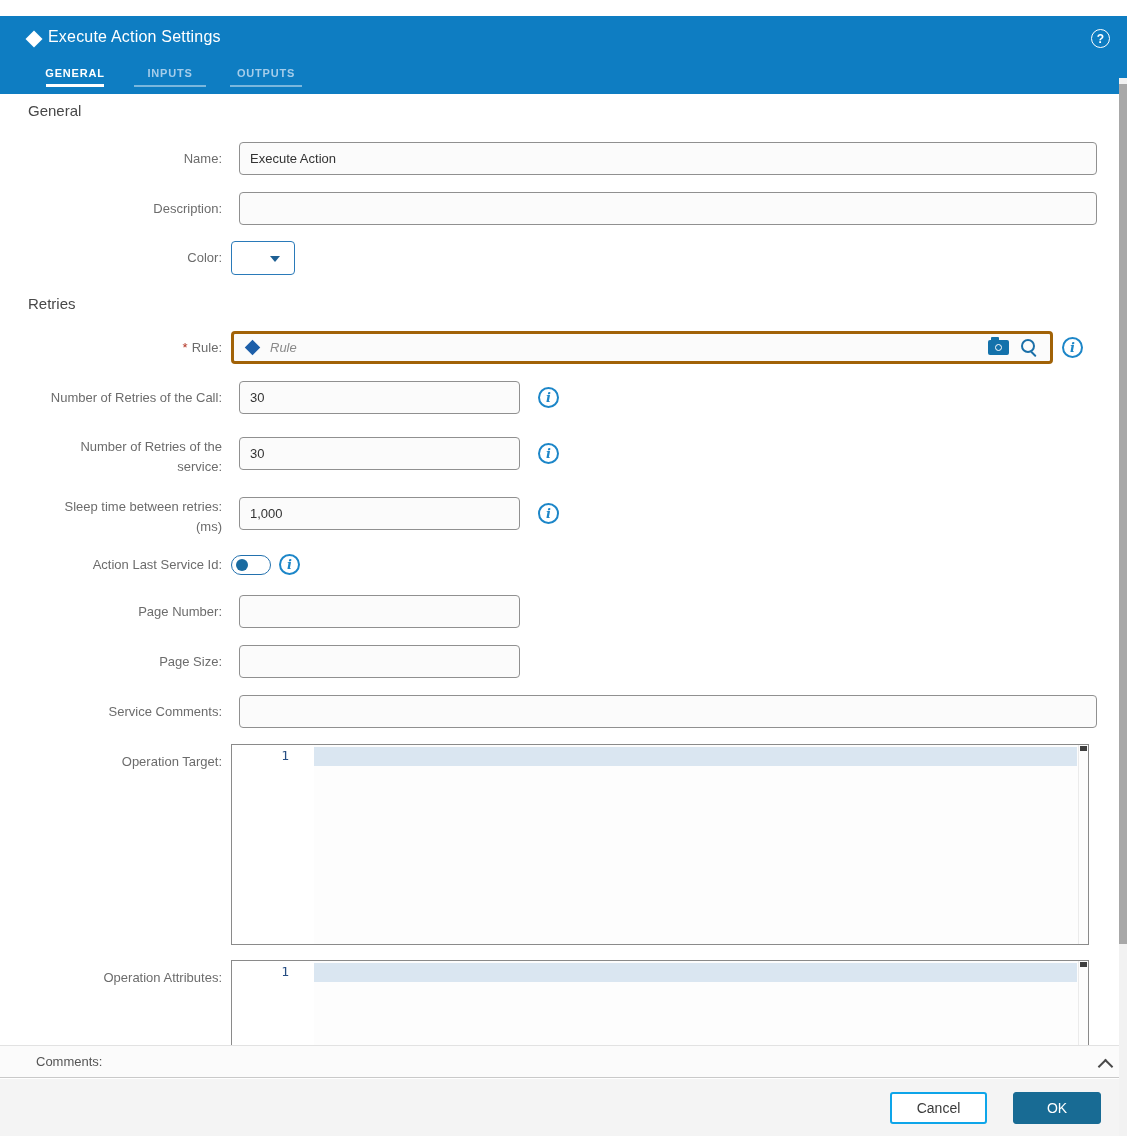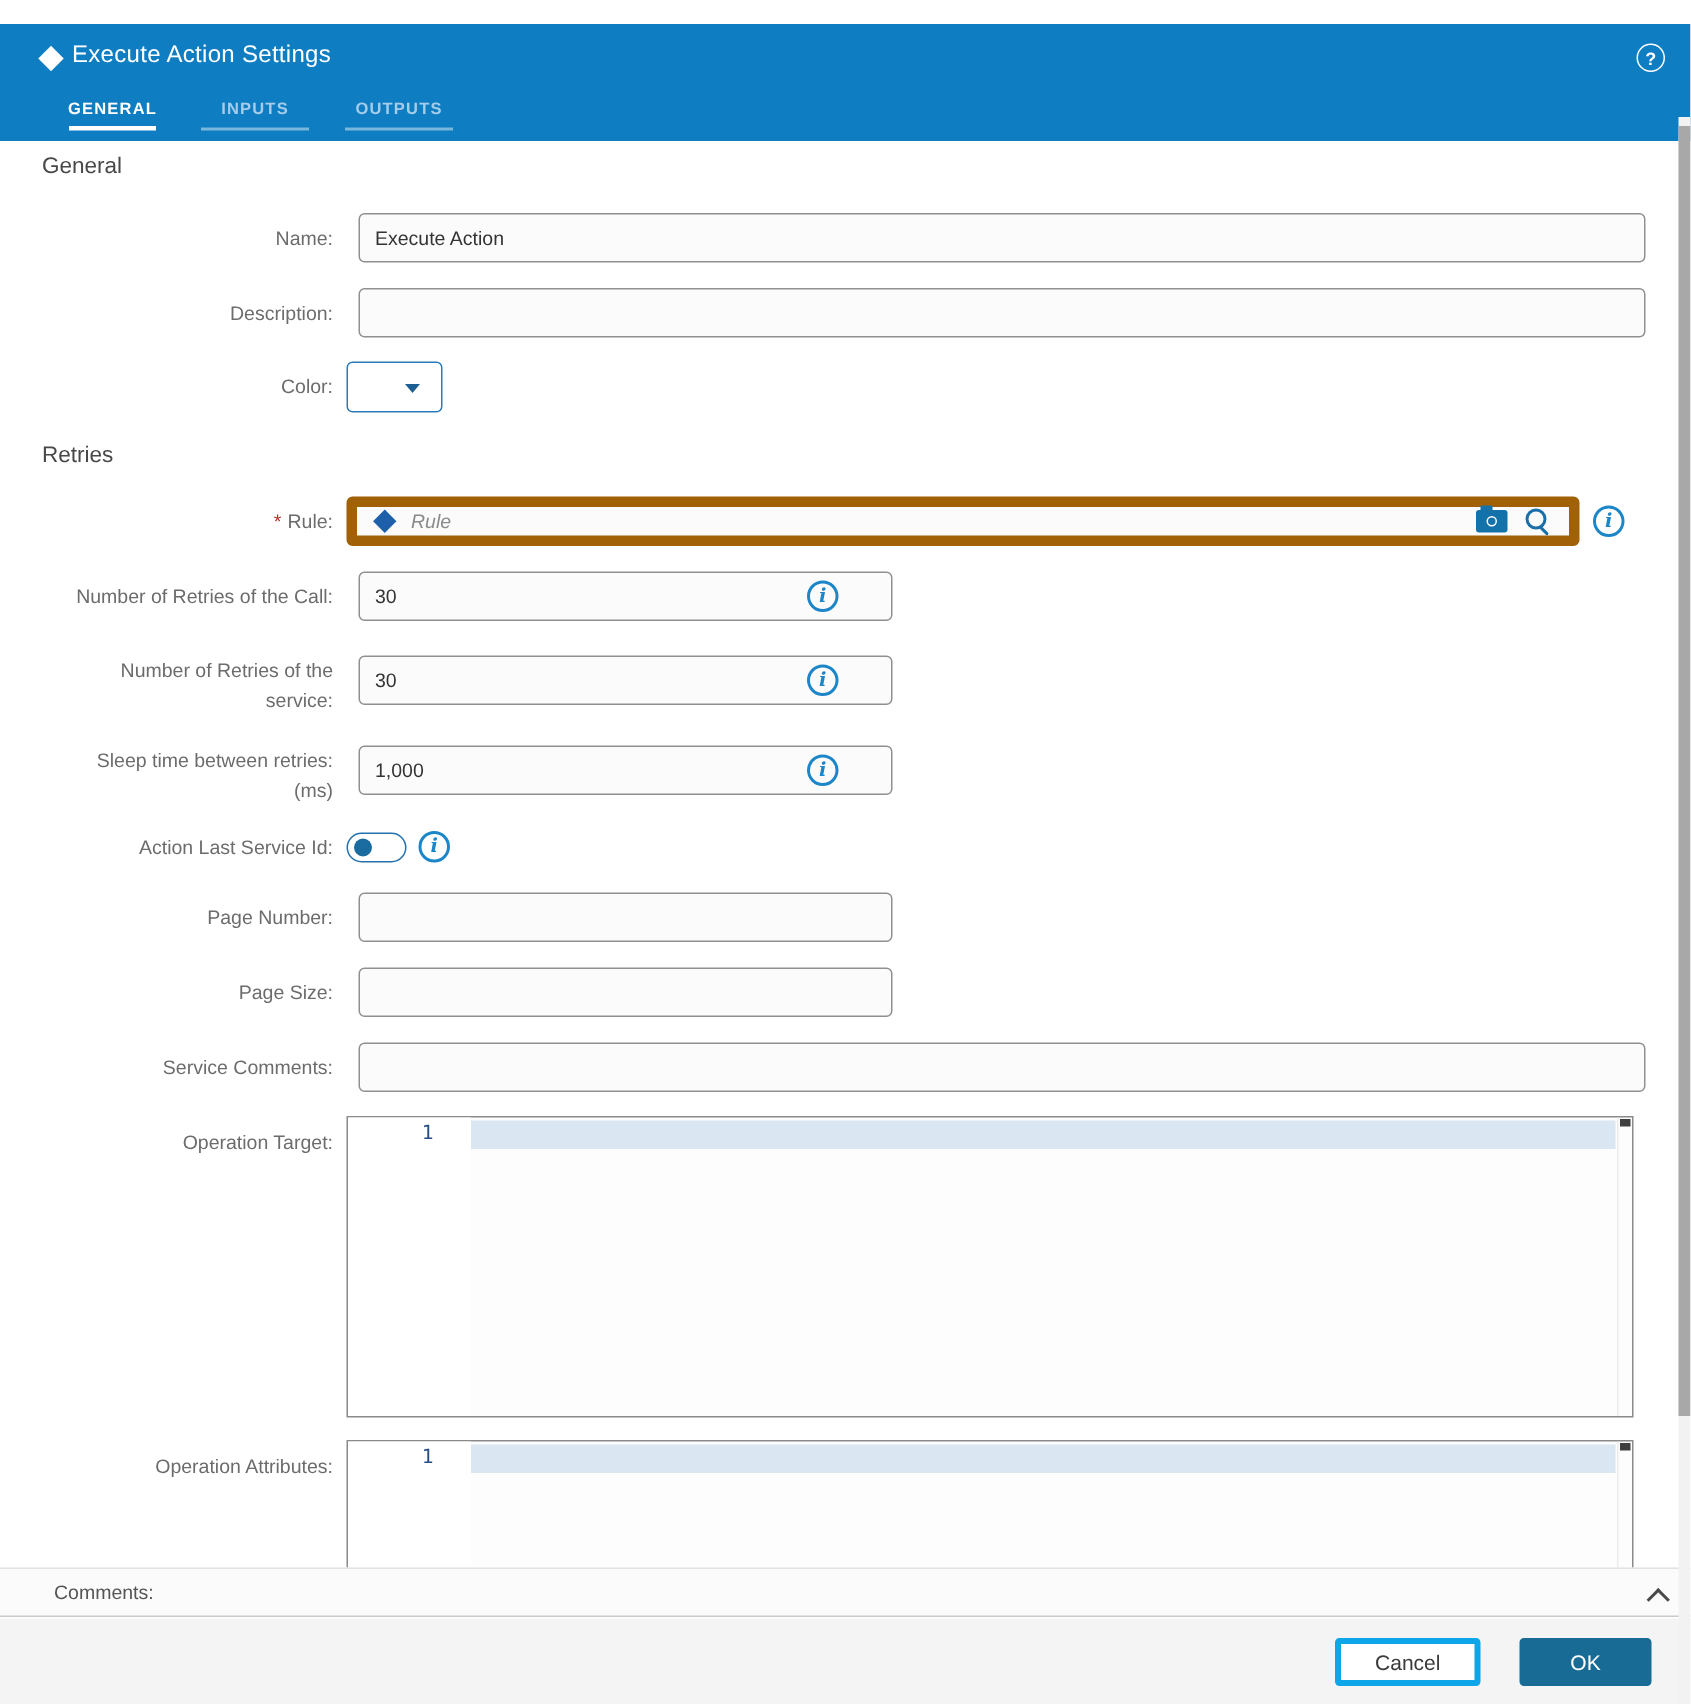--- a/index.html
+++ b/index.html
@@ -58,36 +58,36 @@
   .nowrap { white-space:nowrap; }
   .req { color:#b23121; margin-right:4px; font-size:13px; }
 
   .inp {
     position:absolute; left:239px; height:33px;
     background:#fbfbfb; border:1px solid #909090; border-radius:4px;
     font-family:inherit; font-size:13px; color:#333; padding:0 10px;
     outline:none;
   }
   .inp.wide   { width:858px; }
-  .inp.narrow { width:356px; }
+  .inp.narrow { width:281px; }
 
   .color-select {
     position:absolute; left:231px; width:64px; height:34px;
     background:#fff; border:1px solid #2a7ab9; border-radius:4px;
     cursor:pointer;
   }
   .caret-down {
     position:absolute; right:14px; top:14px; width:0; height:0;
     border-left:5px solid transparent; border-right:5px solid transparent;
     border-top:6px solid #1d5f93;
   }
 
   .rule-field {
     position:absolute; left:231px; width:822px; height:33px;
-    background:#fbfbfb; border:7px solid #a16207; border-radius:4px;
+    background:#fbfbfb; border:3px solid #a16207; border-radius:4px;
     display:flex; align-items:center; padding:0 10px; cursor:text;
   }
   .rule-diamond {
     width:11px; height:11px; background:#1d5fa9; transform:rotate(45deg);
     flex:0 0 auto; margin-left:3px;
   }
   .rule-placeholder {
     font-style:italic; color:#8a8a8a; font-size:13px; margin-left:12px; flex:1;
   }
   .camera-btn {
@@ -177,21 +177,21 @@
   .footer {
     position:absolute; left:0; right:0; top:1079px; bottom:0;
     background:#f4f4f4; z-index:5;
   }
   .btn {
     position:absolute; top:13px; height:32px; border-radius:3px;
     font-family:inherit; font-size:14px; cursor:pointer;
     display:flex; align-items:center; justify-content:center;
   }
   .btn-cancel {
-    left:890px; width:97px; background:#fff; border:4px solid #0ea5e9;
+    left:890px; width:97px; background:#fff; border:2px solid #0ea5e9;
     color:#3a3a3a;
   }
   .btn-ok {
     left:1013px; width:88px; background:#186b94; border:1px solid #186b94;
     color:#fff;
   }
 
   
   .page-scrollbar {
     position:absolute; right:0; top:78px; bottom:0; width:8px;

